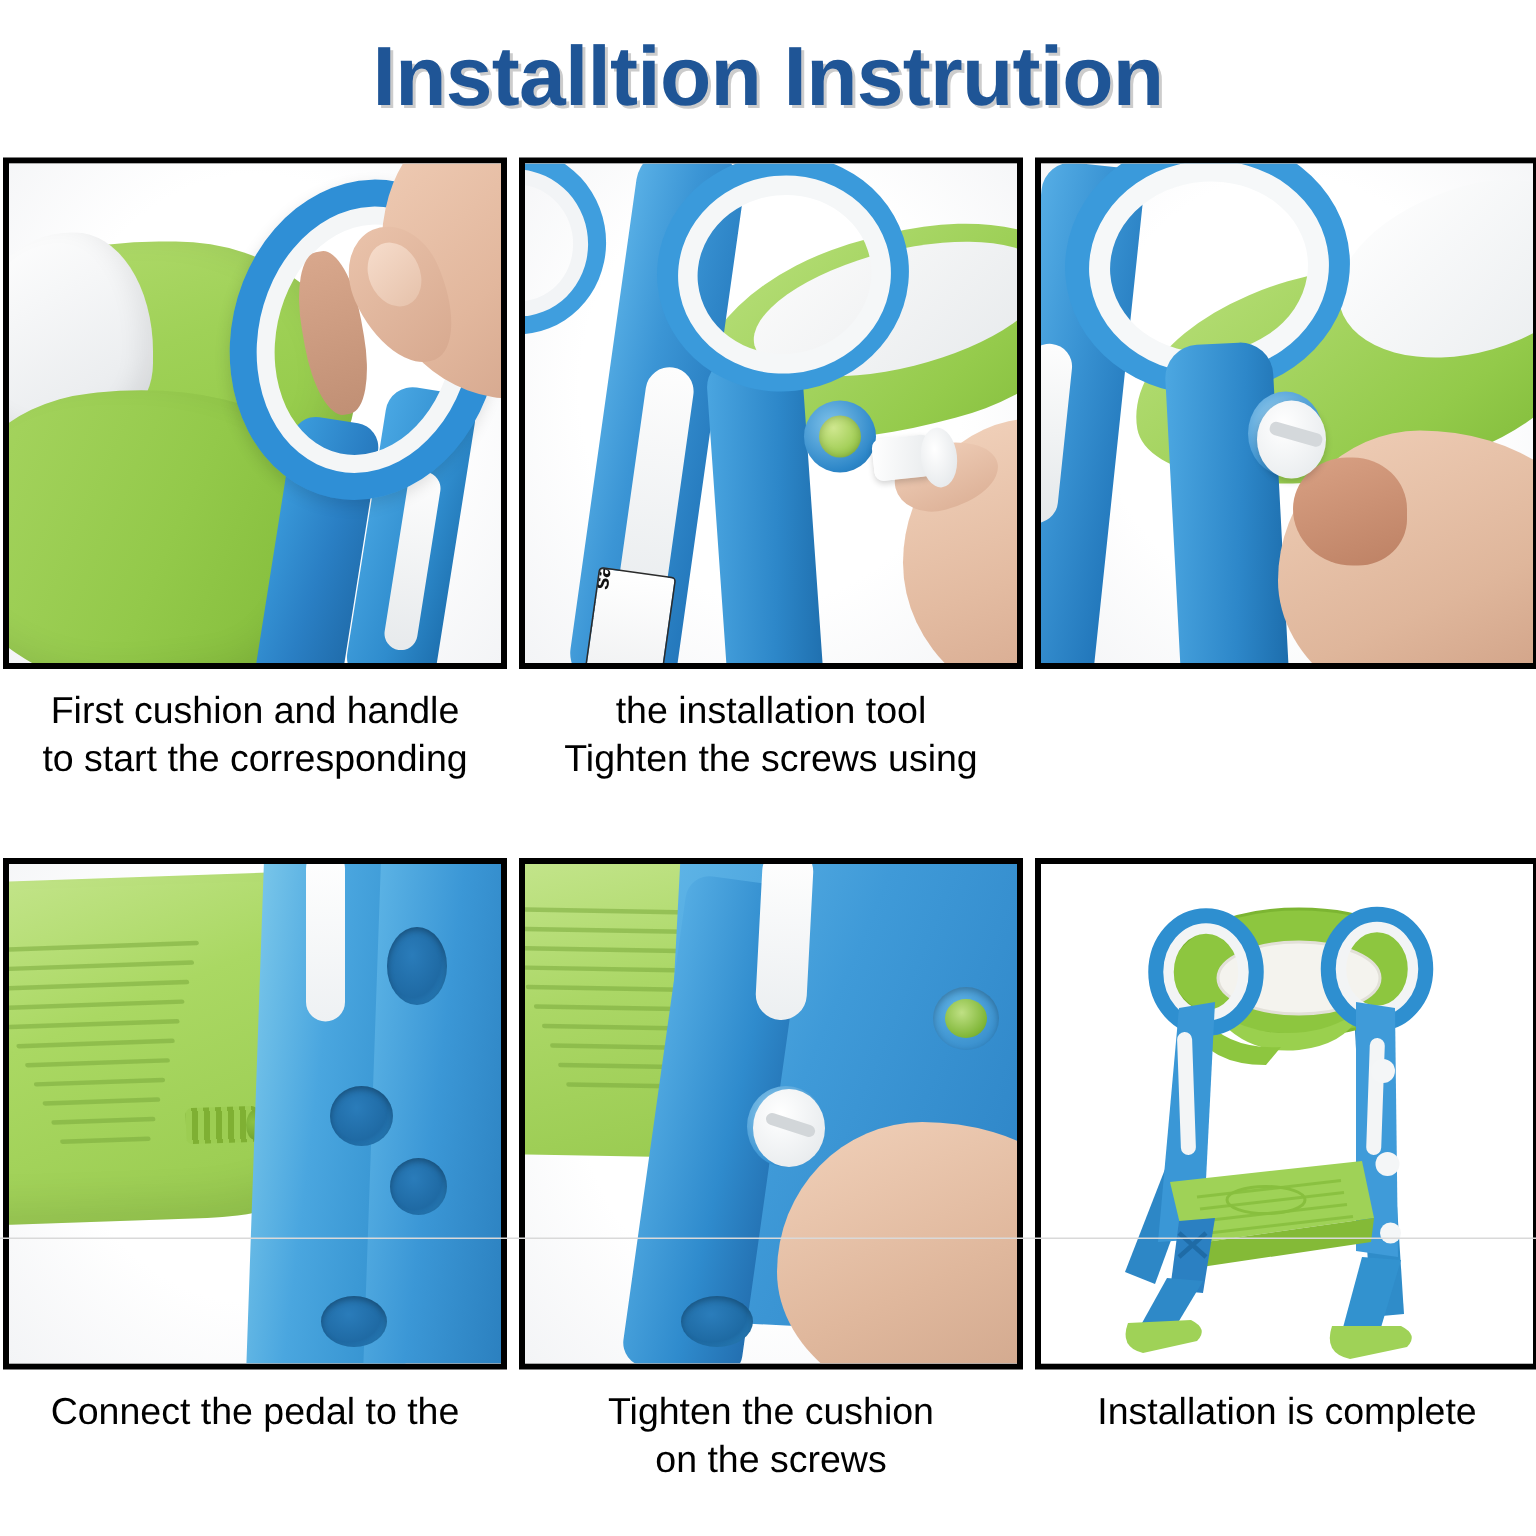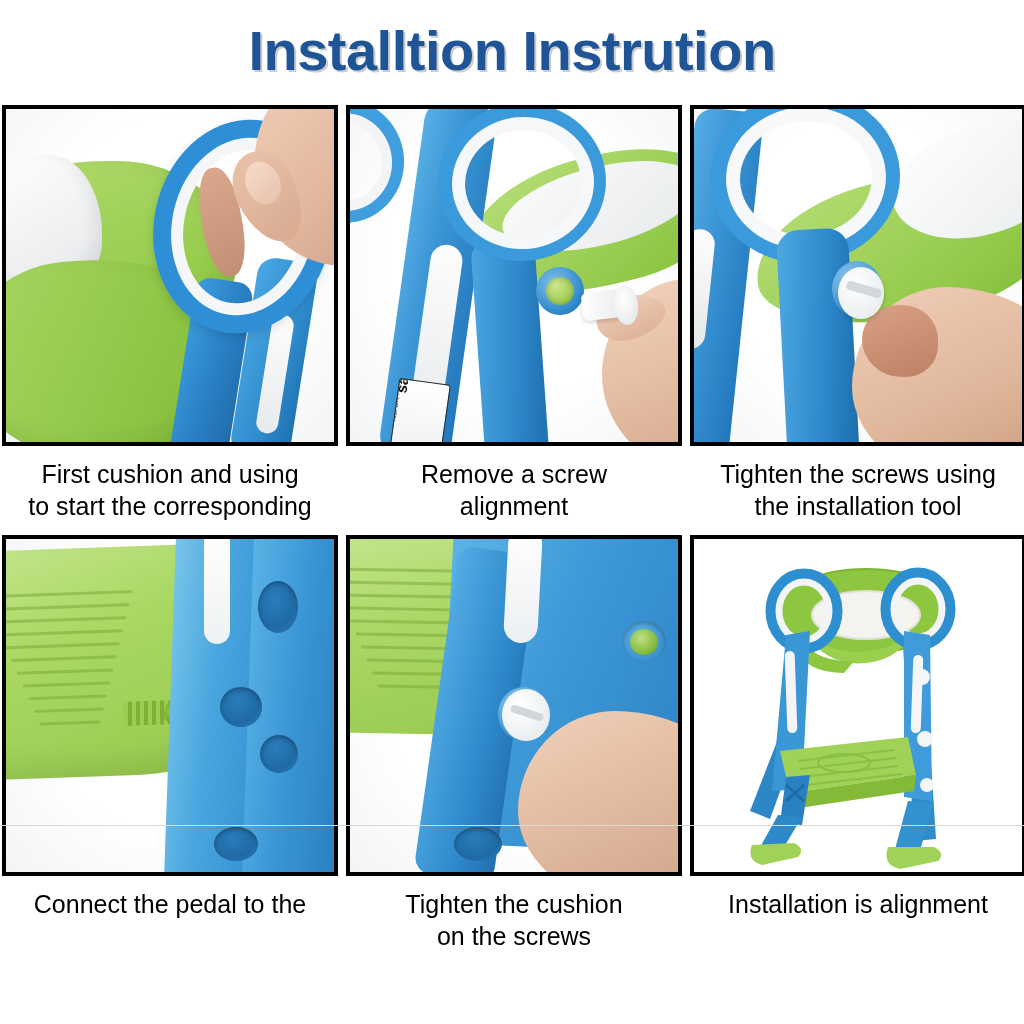--- a/index.html
+++ b/index.html
@@ -23,21 +23,21 @@
     font-size: 56px;
     letter-spacing: -0.5px;
     color: #1f5596;
     text-shadow: 2px 2px 0 rgba(110,110,110,0.35);
     white-space: nowrap;
   }
 
   
   .grid-row { position: absolute; left: 0; width: 1024px; }
   .row1 { top: 105px; }
-  .row2 { top: 535px; }
+  .row2 { top: 572px; }
 
   .panels {
     display: flex; width: 1024px; gap: 8px; padding: 0 2px;
   }
   .panel {
     position: relative;
     width: 336px; height: 341px;
     border: 4px solid #000000;
     background: #ffffff;
     overflow: hidden;
@@ -498,30 +498,26 @@
           <div class="sh p3-knuckle"></div>
           <div class="sh p3-screw"></div>
           <div class="sh p3-slot"></div>
         </div>
       </div>
 
     </div>
 
     <div class="captions">
       <div class="caption">
-        <div>First cushion and using</div>
+        <div>First cushion and handle</div>
         <div>to start the corresponding</div>
       </div>
       <div class="caption">
-        <div>Remove a screw</div>
-        <div>alignment</div>
-      </div>
-      <div class="caption">
+        <div>the installation tool</div>
         <div>Tighten the screws using</div>
-        <div>the installation tool</div>
       </div>
     </div>
   </div>
 
   <div class="grid-row row2">
     <div class="panels">
 
       <div class="panel">
         <div class="photo">
           <div class="bg-soft"></div>
@@ -643,20 +639,20 @@
 
     <div class="captions">
       <div class="caption">
         <div>Connect the pedal to the</div>
       </div>
       <div class="caption">
         <div>Tighten the cushion</div>
         <div>on the screws</div>
       </div>
       <div class="caption">
-        <div>Installation is alignment</div>
+        <div>Installation is complete</div>
         <div></div>
       </div>
     </div>
   </div>
 
   <div class="footer-line"></div>
 </div>
 
 </body></html>

